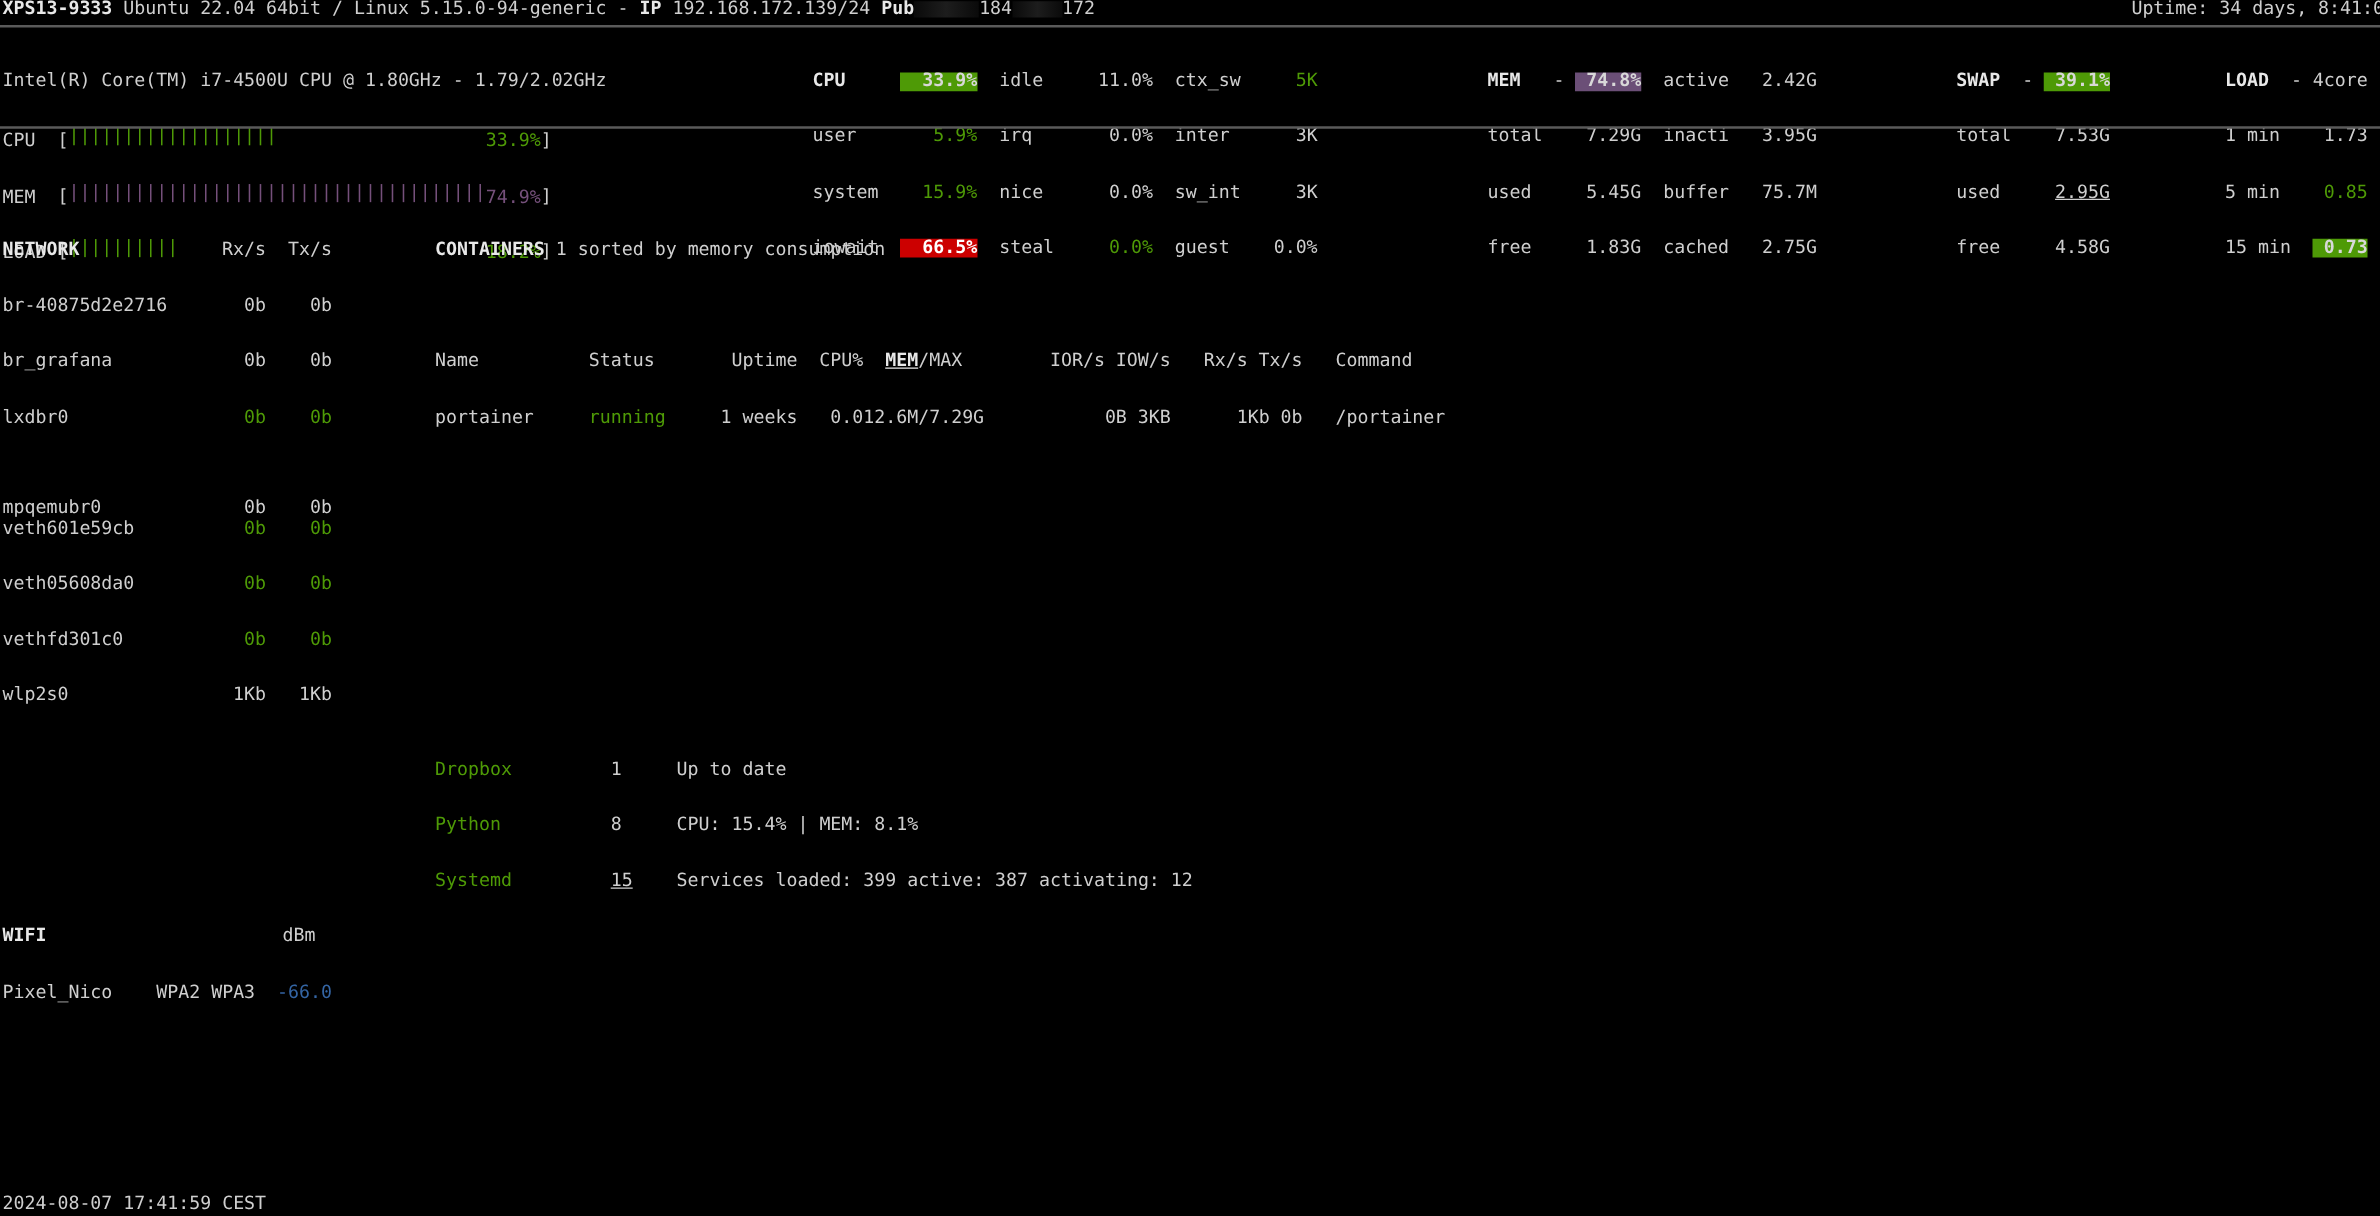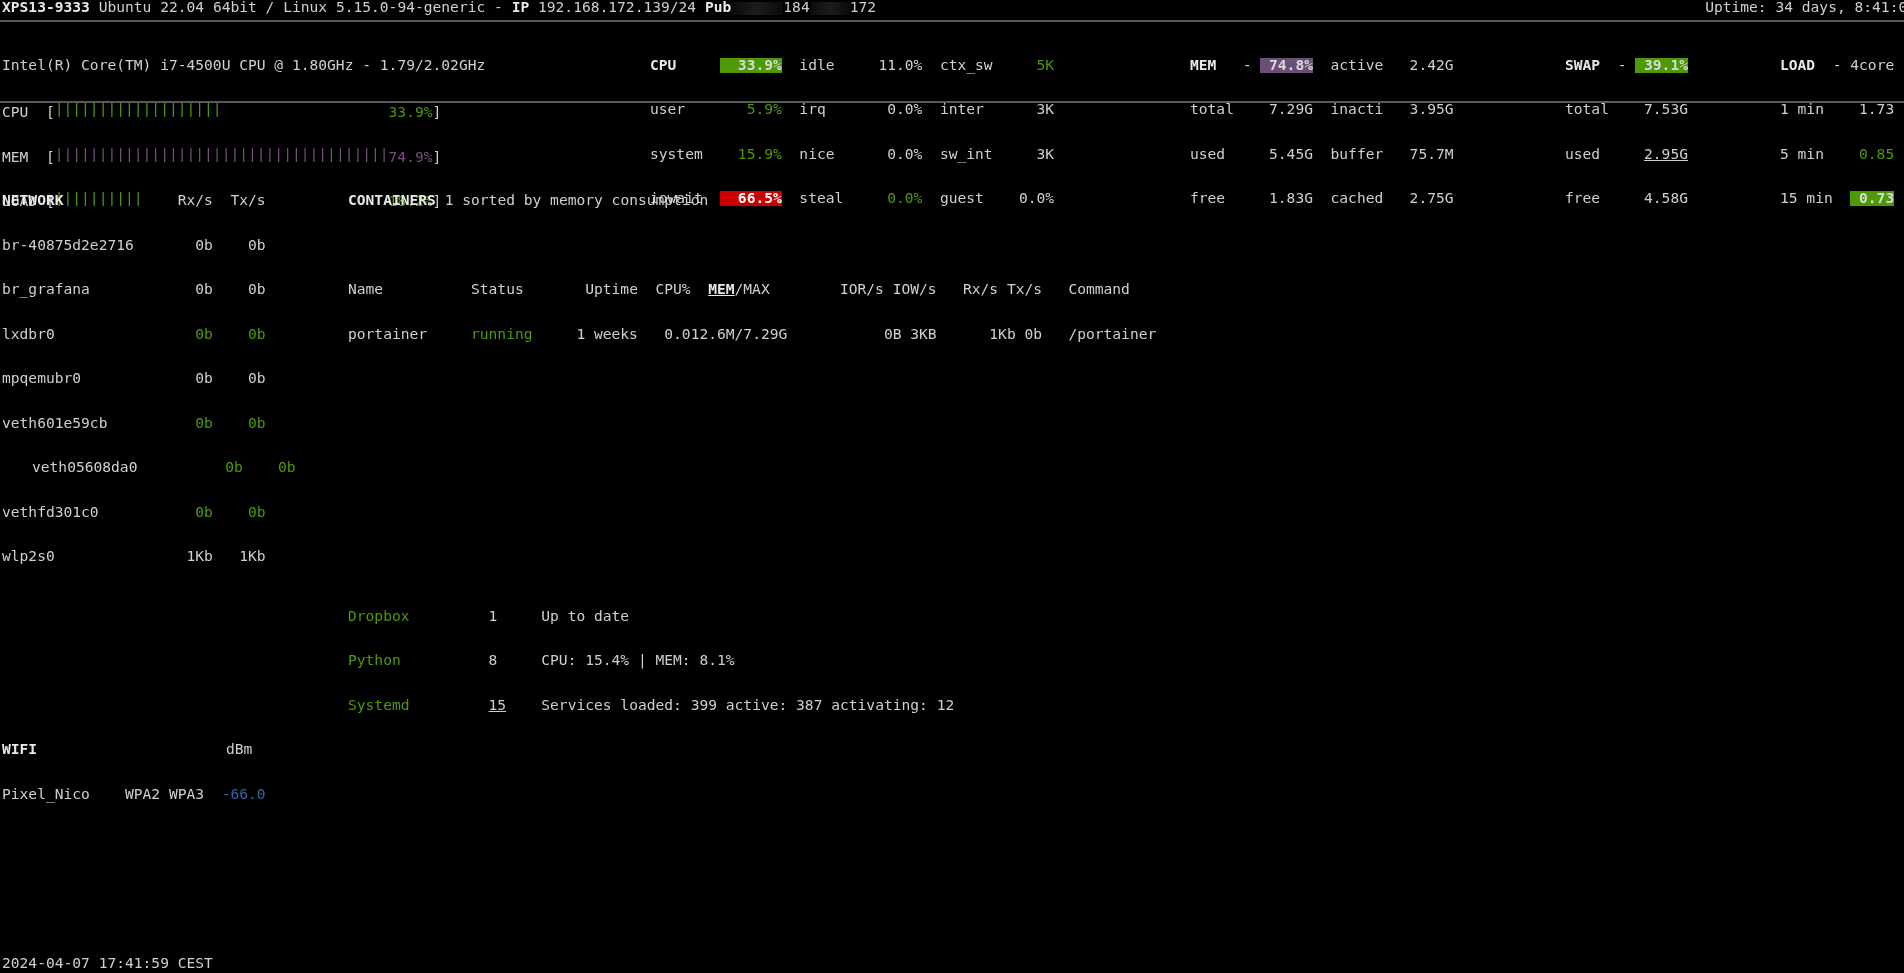--- a/index.html
+++ b/index.html
@@ -111,23 +111,23 @@
   <div id="midline"></div>
 
   <div id="leftcol">
 
     
     <div class="sect">
       <div class="line"><span class="c-title" style="display:inline-block;width:18ch;">NETWORK</span><span class="c-default" style="display:inline-block;width:6ch;text-align:right;">Rx/s</span><span class="c-default" style="display:inline-block;width:6ch;text-align:right;">Tx/s</span></div>
       <div class="line"><span class="c-default" style="display:inline-block;width:18ch;">br-40875d2e2716</span><span class="c-default" style="display:inline-block;width:6ch;text-align:right;">0b</span><span class="c-default" style="display:inline-block;width:6ch;text-align:right;">0b</span></div>
       <div class="line"><span class="c-default" style="display:inline-block;width:18ch;">br_grafana</span><span class="c-default" style="display:inline-block;width:6ch;text-align:right;">0b</span><span class="c-default" style="display:inline-block;width:6ch;text-align:right;">0b</span></div>
       <div class="line"><span class="c-default" style="display:inline-block;width:18ch;">lxdbr0</span><span class="c-green" style="display:inline-block;width:6ch;text-align:right;">0b</span><span class="c-green" style="display:inline-block;width:6ch;text-align:right;">0b</span></div>
-      <div class="line"><span class="c-default" style="display:inline-block;width:18ch;">mpqemubr0</span><span class="c-default" style="display:inline-block;width:6ch;text-align:right;">0b</span><span class="c-default" style="display:inline-block;width:6ch;text-align:right;">0b</span></div>
+      <div class="line"><span class="c-default" style="display:inline-block;width:18ch;margin-top:28px;">mpqemubr0</span><span class="c-default" style="display:inline-block;width:6ch;text-align:right;">0b</span><span class="c-default" style="display:inline-block;width:6ch;text-align:right;">0b</span></div>
       <div class="line"><span class="c-default" style="display:inline-block;width:18ch;">veth601e59cb</span><span class="c-green" style="display:inline-block;width:6ch;text-align:right;">0b</span><span class="c-green" style="display:inline-block;width:6ch;text-align:right;">0b</span></div>
-      <div class="line"><span class="c-default" style="display:inline-block;width:18ch;margin-left:30px;">veth05608da0</span><span class="c-green" style="display:inline-block;width:6ch;text-align:right;">0b</span><span class="c-green" style="display:inline-block;width:6ch;text-align:right;">0b</span></div>
+      <div class="line"><span class="c-default" style="display:inline-block;width:18ch;">veth05608da0</span><span class="c-green" style="display:inline-block;width:6ch;text-align:right;">0b</span><span class="c-green" style="display:inline-block;width:6ch;text-align:right;">0b</span></div>
       <div class="line"><span class="c-default" style="display:inline-block;width:18ch;">vethfd301c0</span><span class="c-green" style="display:inline-block;width:6ch;text-align:right;">0b</span><span class="c-green" style="display:inline-block;width:6ch;text-align:right;">0b</span></div>
       <div class="line"><span class="c-default" style="display:inline-block;width:18ch;">wlp2s0</span><span class="c-default" style="display:inline-block;width:6ch;text-align:right;">1Kb</span><span class="c-default" style="display:inline-block;width:6ch;text-align:right;">1Kb</span></div>
     </div>
 
     <span class="blank"></span>
 
     
     <div class="sect">
       <div class="line"><span class="c-title" style="display:inline-block;width:24ch;">WIFI</span><span class="c-default" style="display:inline-block;width:6ch;text-align:center;">dBm</span></div>
       <div class="line"><span class="c-default" style="display:inline-block;width:14ch;">Pixel_Nico</span><span class="c-default" style="display:inline-block;width:10ch;">WPA2 WPA3</span><span class="c-blue" style="display:inline-block;width:6ch;text-align:right;">-66.0</span></div>
@@ -159,21 +159,21 @@
 
     
     
 
     
 
     
     
   </div>
 
-  <div id="bottomstamp">2024-04-07 17:41:59 CEST</div>
+  <div id="bottomstamp">2024-08-07 17:41:59 CEST</div>
 
   <div id="maincol">
 
     
     <div class="sect">
       <div class="line"><span class="c-title">CONTAINERS</span><span> </span><span class="c-default">1 sorted by memory consumption</span></div>
       <span class="blank"></span>
       <div class="line"><span class="c-default" style="display:inline-block;width:14ch;">Name</span><span class="c-default" style="display:inline-block;width:10ch;">Status</span><span class="c-default" style="display:inline-block;width:9ch;text-align:right;">Uptime</span><span class="c-default" style="display:inline-block;width:6ch;text-align:right;">CPU%</span><span class="c-title under" style="display:inline-block;width:5ch;text-align:right;">MEM</span><span class="c-default" style="display:inline-block;width:10ch;">/MAX</span><span class="c-default" style="display:inline-block;width:13ch;text-align:right;">IOR/s IOW/s</span><span class="c-default" style="display:inline-block;width:12ch;text-align:right;">Rx/s Tx/s</span><span class="c-default" style="display:inline-block;width:3ch;"></span><span class="c-default">Command</span></div>
       <div class="line"><span class="c-default" style="display:inline-block;width:14ch;">portainer</span><span class="c-green" style="display:inline-block;width:10ch;">running</span><span class="c-default" style="display:inline-block;width:9ch;text-align:right;">1 weeks</span><span class="c-default" style="display:inline-block;width:6ch;text-align:right;">0.0</span><span class="c-default" style="display:inline-block;width:15ch;">12.6M/7.29G</span><span class="c-default" style="display:inline-block;width:13ch;text-align:right;">0B 3KB</span><span class="c-default" style="display:inline-block;width:12ch;text-align:right;">1Kb 0b</span><span class="c-default" style="display:inline-block;width:3ch;"></span><span class="c-default">/portainer</span></div>
     </div>

